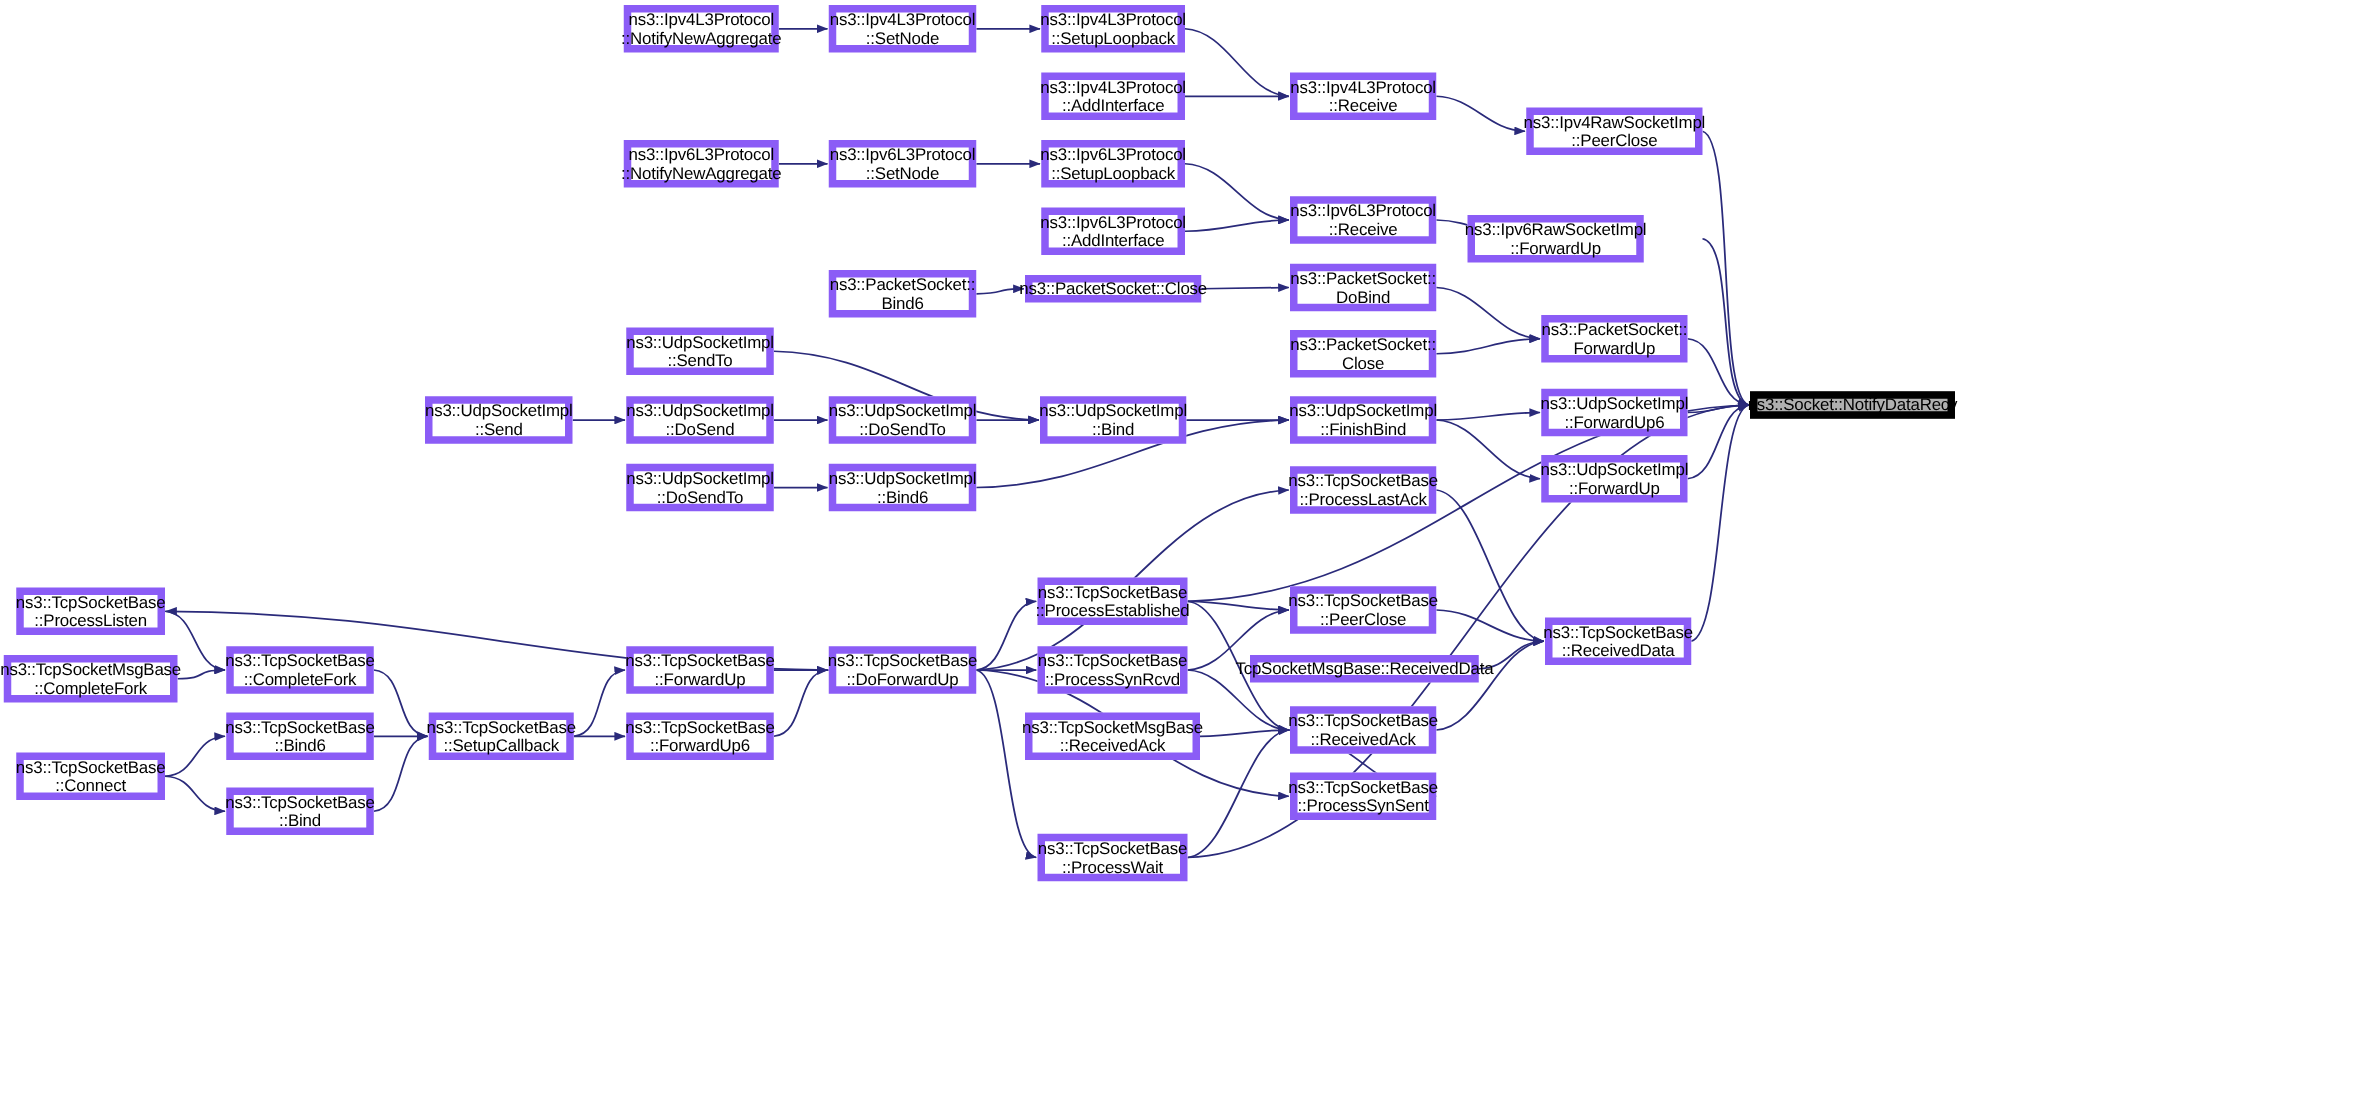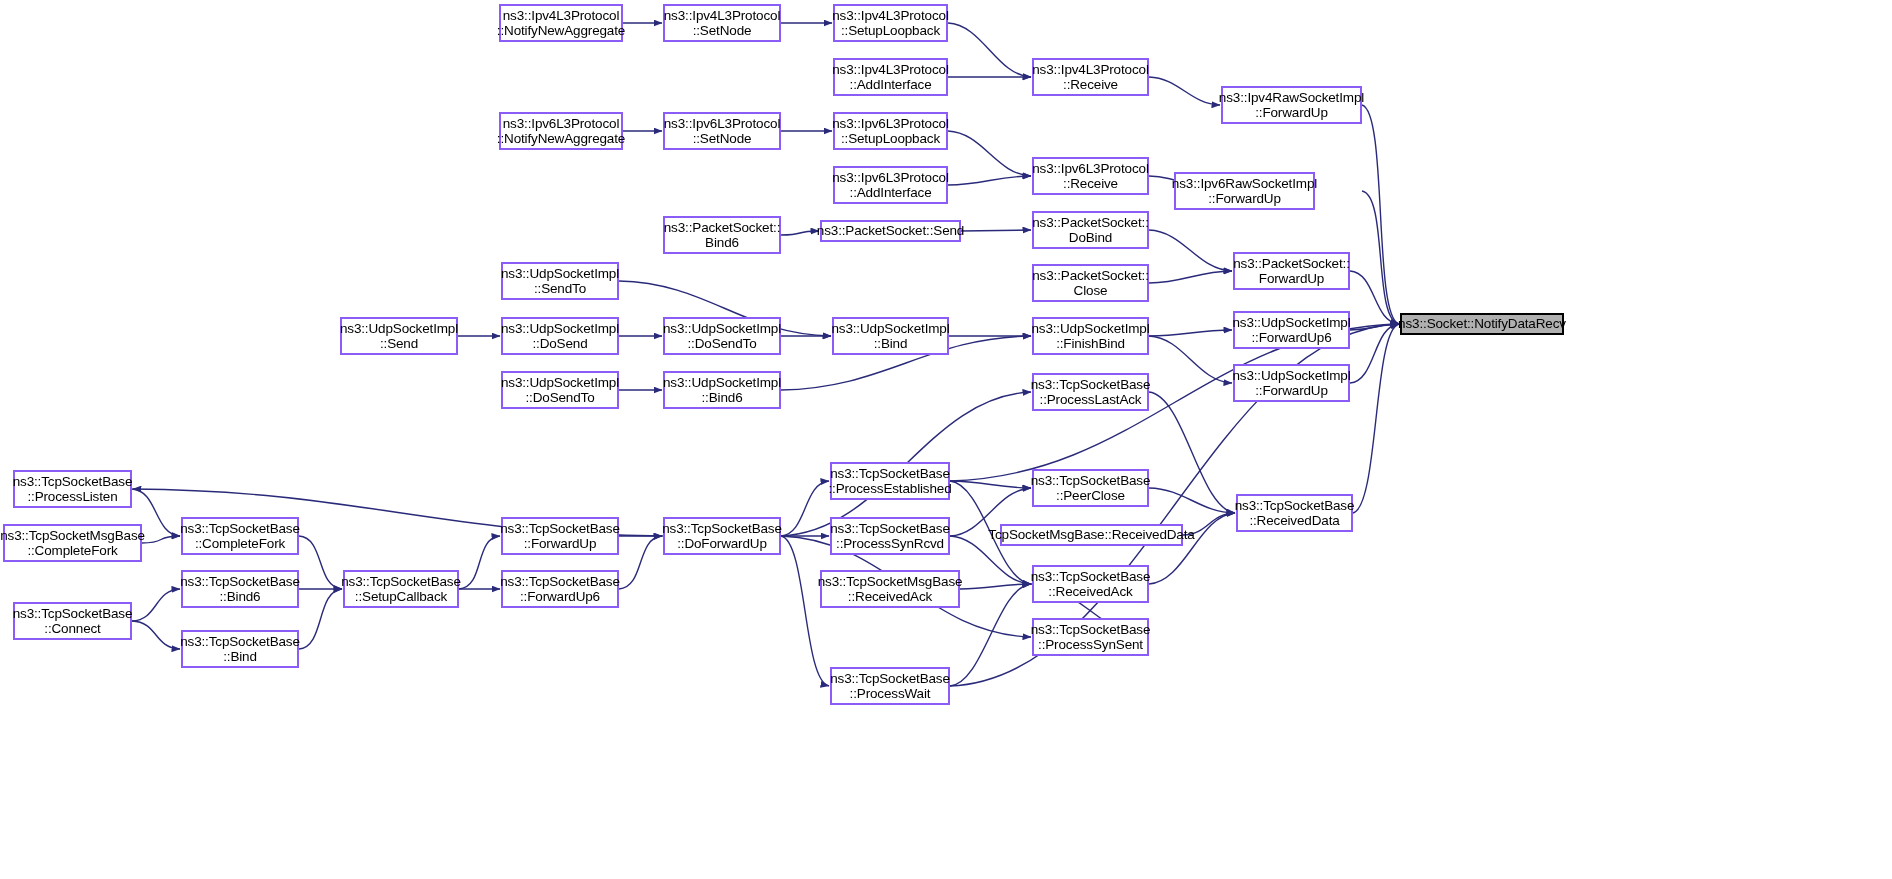--- a/index.html
+++ b/index.html
@@ -18,21 +18,21 @@
   #edge-layer {
     position: absolute;
     left: 0;
     top: 0;
     width: 1892px;
     height: 879px;
   }
   .gnode {
     position: absolute;
     box-sizing: border-box;
-    border: 2px solid #8b5cf6;
+    border: 6px solid #8b5cf6;
     background: #ffffff;
     display: flex;
     align-items: center;
     justify-content: center;
     text-align: center;
     line-height: 1.12;
     color: #000000;
     font-size: 13.5px;
     letter-spacing: -0.15px;
     white-space: pre-line;
@@ -124,36 +124,36 @@
 ::NotifyNewAggregate</span></div>
       <div class="gnode" style="left: 663px; top: 4px; width: 118px; height: 38px;"><span class="lbl">ns3::Ipv4L3Protocol
 ::SetNode</span></div>
       <div class="gnode" style="left: 833px; top: 4px; width: 115px; height: 38px;"><span class="lbl">ns3::Ipv4L3Protocol
 ::SetupLoopback</span></div>
       <div class="gnode" style="left: 833px; top: 58px; width: 115px; height: 38px;"><span class="lbl">ns3::Ipv4L3Protocol
 ::AddInterface</span></div>
       <div class="gnode" style="left: 1032px; top: 58px; width: 117px; height: 38px;"><span class="lbl">ns3::Ipv4L3Protocol
 ::Receive</span></div>
       <div class="gnode" style="left: 1221px; top: 86px; width: 141px; height: 38px;"><span class="lbl">ns3::Ipv4RawSocketImpl
-::ForwardUp</span></div>
+::PeerClose</span></div>
       <div class="gnode" style="left: 499px; top: 112px; width: 124px; height: 38px;"><span class="lbl">ns3::Ipv6L3Protocol
 ::NotifyNewAggregate</span></div>
       <div class="gnode" style="left: 663px; top: 112px; width: 118px; height: 38px;"><span class="lbl">ns3::Ipv6L3Protocol
 ::SetNode</span></div>
       <div class="gnode" style="left: 833px; top: 112px; width: 115px; height: 38px;"><span class="lbl">ns3::Ipv6L3Protocol
 ::SetupLoopback</span></div>
       <div class="gnode" style="left: 833px; top: 166px; width: 115px; height: 38px;"><span class="lbl">ns3::Ipv6L3Protocol
 ::AddInterface</span></div>
       <div class="gnode" style="left: 1032px; top: 157px; width: 117px; height: 38px;"><span class="lbl">ns3::Ipv6L3Protocol
 ::Receive</span></div>
       <div class="gnode" style="left: 1174px; top: 172px; width: 141px; height: 38px;"><span class="lbl">ns3::Ipv6RawSocketImpl
 ::ForwardUp</span></div>
       <div class="gnode" style="left: 663px; top: 216px; width: 118px; height: 38px;"><span class="lbl">ns3::PacketSocket::
 Bind6</span></div>
-      <div class="gnode" style="left: 820px; top: 220px; width: 141px; height: 22px;"><span class="lbl">ns3::PacketSocket::Send</span></div>
+      <div class="gnode" style="left: 820px; top: 220px; width: 141px; height: 22px;"><span class="lbl">ns3::PacketSocket::Close</span></div>
       <div class="gnode" style="left: 1032px; top: 211px; width: 117px; height: 38px;"><span class="lbl">ns3::PacketSocket::
 DoBind</span></div>
       <div class="gnode" style="left: 1032px; top: 264px; width: 117px; height: 38px;"><span class="lbl">ns3::PacketSocket::
 Close</span></div>
       <div class="gnode" style="left: 1233px; top: 252px; width: 117px; height: 38px;"><span class="lbl">ns3::PacketSocket::
 ForwardUp</span></div>
       <div class="gnode" style="left: 501px; top: 262px; width: 118px; height: 38px;"><span class="lbl">ns3::UdpSocketImpl
 ::SendTo</span></div>
       <div class="gnode" style="left: 340px; top: 317px; width: 118px; height: 38px;"><span class="lbl">ns3::UdpSocketImpl
 ::Send</span></div>

